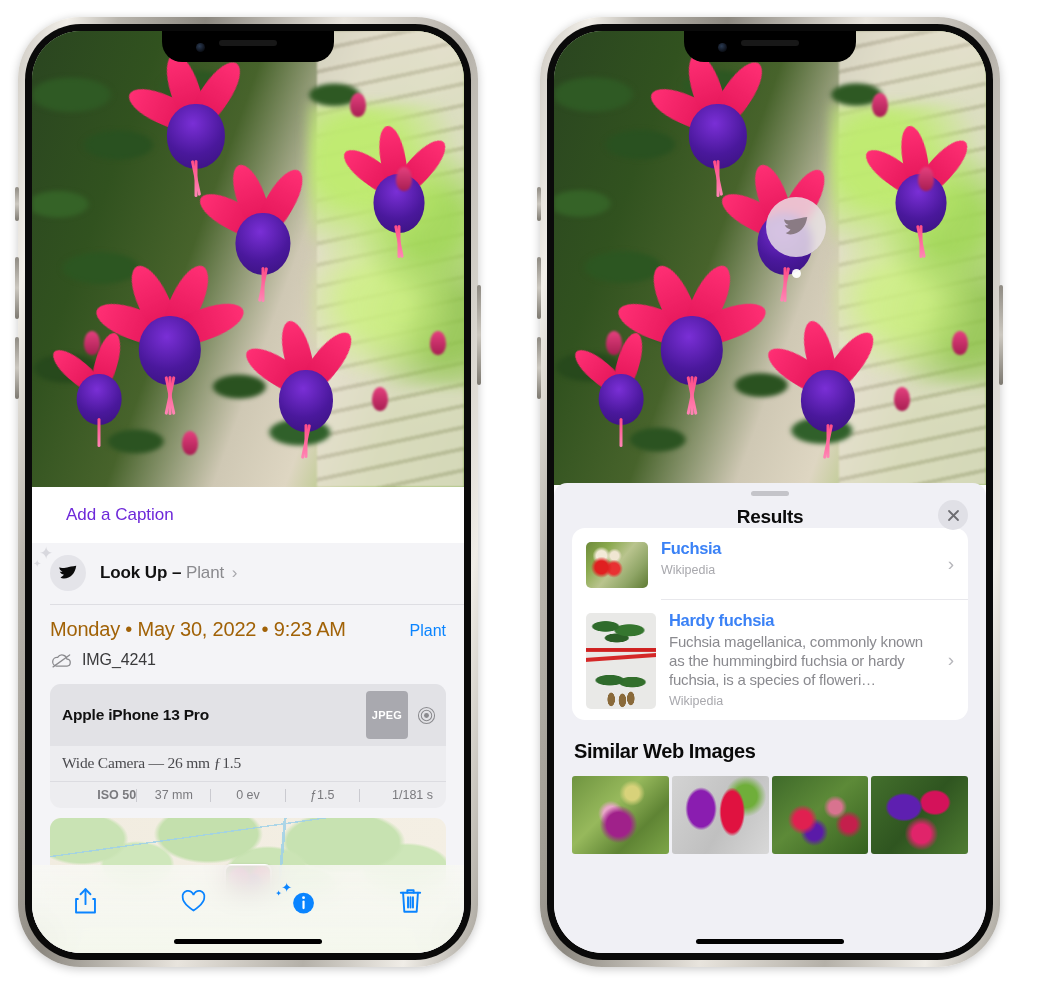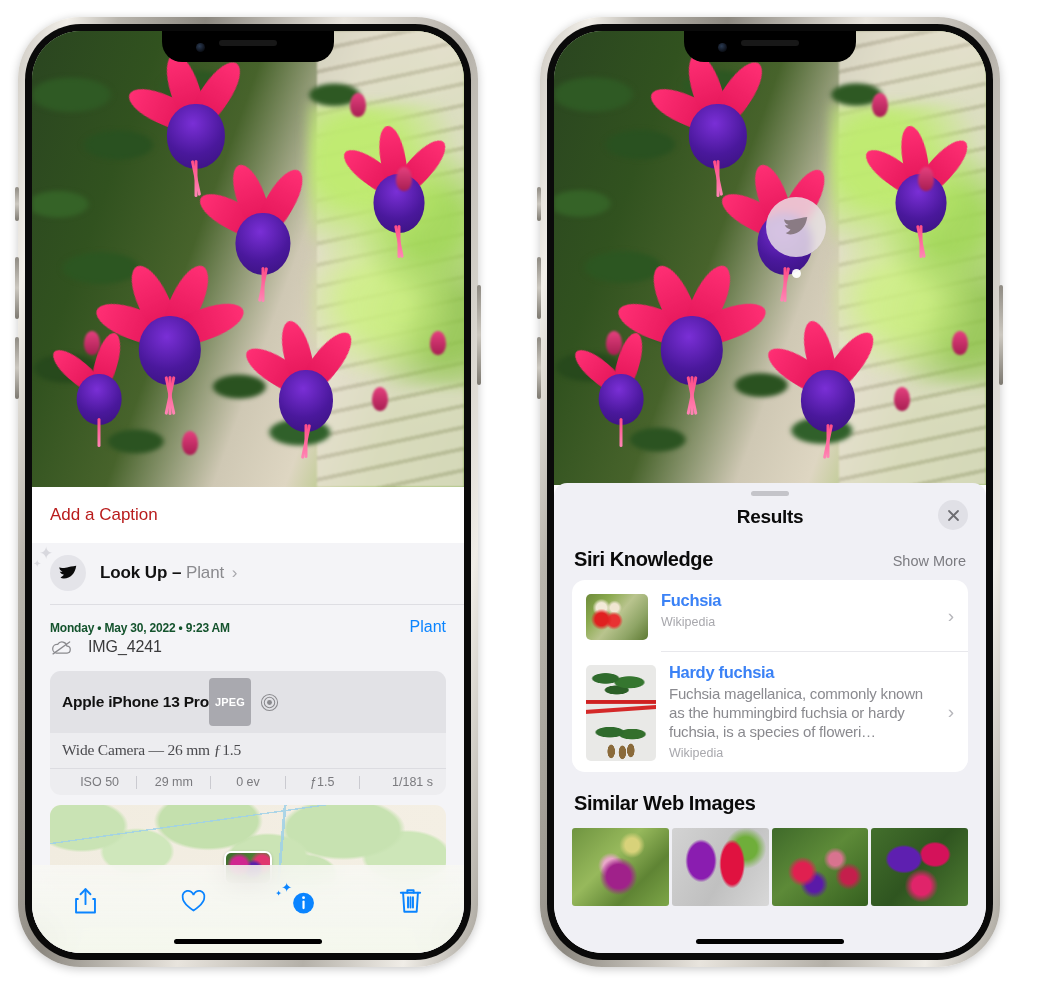--- a/index.html
+++ b/index.html
@@ -151,21 +151,21 @@
     border-radius:50%; background:#fff; opacity:.95; z-index:20;
   }
 
   
   .info-panel {
     position:absolute; left:0; top:456px; width:100%; bottom:0;
     background:#F4F4F7; overflow:hidden;
   }
   .caption-row {
     background:#ffffff; height:56px; display:flex; align-items:center;
-    padding: 0 18px; font-size:17px; color:#b91c1c;
+    padding: 0 34px; font-size:17px; color:#6d28d9;
   }
   .lookup-row {
     display:flex; align-items:center; gap:14px;
     padding: 12px 18px 13px 18px; background:#F4F4F7;
   }
   .leaf-circle {
     position:relative; width:36px; height:36px; border-radius:50%;
     background:#E4E4E9; display:flex; align-items:center; justify-content:center;
     flex: 0 0 36px;
   }
@@ -176,32 +176,32 @@
   .spark.s1 { left:-11px; top:-10px; font-size:17px; }
   .spark.s2 { left:-17px; top:4px; font-size:10px; }
   .lookup-text { font-size:17px; color:#111; font-weight:700; letter-spacing:-.1px; }
   .lookup-text .plant { color:#8A8A8E; font-weight:400; }
   .lookup-text .chev { color:#A8A8AD; font-weight:400; margin-left:3px; }
 
   .hair { height:1px; background:#DEDEE3; margin-left:18px; }
 
   .meta-block { padding: 13px 18px 8px 18px; }
   .meta-line1 { display:flex; align-items:baseline; justify-content:space-between; }
-  .meta-date { font-size:12px; font-weight:700; color:#14532d; letter-spacing:-.2px; }
+  .meta-date { font-size:20px; font-weight:400; color:#a16207; letter-spacing:-.2px; }
   .adjust { font-size:16px; color:#0a84ff; }
-  .meta-line2 { display:flex; align-items:center; gap:14px; margin-top:2px; }
+  .meta-line2 { display:flex; align-items:center; gap:8px; margin-top:10px; }
   .meta-line2 svg { width:24px; height:17px; }
   .filename { font-size:16px; color:#3a3a3c; letter-spacing:-.1px; }
 
   .exif-card {
     margin: 7px 18px 0 18px; border-radius:11px; overflow:hidden;
     background:#EDEDF0;
   }
   .exif-head {
-    background:#E2E2E6; display:flex; align-items:center; 
+    background:#E2E2E6; display:flex; align-items:center; justify-content:space-between;
     padding: 7px 10px 7px 12px;
   }
   .exif-model { font-size:15.5px; font-weight:700; color:#111; letter-spacing:-.2px; }
   .exif-head-right { display:flex; align-items:center; gap:9px; }
   .jpeg-badge {
     background:#A9A9AF; color:#fff; font-size:11px; font-weight:700;
     padding: 18px 6px; border-radius:4px; letter-spacing:.2px;
   }
   .hdr-icon svg { width:19px; height:19px; display:block; }
   .exif-body { padding: 8px 12px 9px 12px; font-family: Liberation Serif, serif; }
@@ -210,21 +210,21 @@
   .exif-dims { font-size:15.5px; color:#4a4a4e; letter-spacing:-.2px; }
   .vibrant {
     border:1px solid #A9A9AF; color:#6a6a6e; font-size:10.5px; font-weight:600;
     padding: 2.5px 9px; border-radius:10px; letter-spacing:.3px;
   }
   .exif-foot {
     border-top:1px solid #DCDCE1; display:flex; align-items:center;
     padding: 6px 10px; font-size:12.5px; color:#7a7a7e;
   }
   .exif-foot .cell { flex:1; text-align:center; }
-  .exif-foot .cell:first-child { text-align:center; padding-left:3px; }
+  .exif-foot .cell:first-child { text-align:right; padding-left:3px;font-weight:bold; }
   .exif-foot .cell:last-child  { text-align:right; padding-right:3px; }
   .exif-foot .sep { width:1px; height:13px; background:#CACAD0; }
 
   .map-card {
     margin: 10px 18px 0 18px; height:80px; border-radius:11px 11px 0 0;
     position:relative; overflow:hidden;
     background:
       linear-gradient(95deg,#f1ece0 0%,#f4efe4 100%);
   }
   .map-green {
@@ -481,21 +481,21 @@
                   </svg>
                 </span>
               </span>
             </div>
             <div class="exif-body">
               <div class="exif-lens">Wide Camera — 26 mm ƒ 1.5</div>
             </div>
             <div class="exif-foot">
               <span class="cell">ISO 50</span>
               <span class="sep"></span>
-              <span class="cell">29 mm</span>
+              <span class="cell">37 mm</span>
               <span class="sep"></span>
               <span class="cell">0 ev</span>
               <span class="sep"></span>
               <span class="cell">ƒ1.5</span>
               <span class="sep"></span>
               <span class="cell">1/181 s</span>
             </div>
           </div>
 
           <div class="map-card">
@@ -629,24 +629,20 @@
           <div class="sheet-head">
             <span class="sheet-title">Results</span>
             <div class="close-btn">
               <svg viewBox="0 0 16 16" stroke="#6d6d72" stroke-width="1.9" stroke-linecap="round">
                 <line x1="3.2" y1="3.2" x2="12.8" y2="12.8"></line>
                   <line x1="12.8" y1="3.2" x2="3.2" y2="12.8"></line>
               </svg>
             </div>
           </div>
 
-          <div class="sec-head">
-            <span class="sec-title">Siri Knowledge</span>
-            <span class="show-more">Show More</span>
-          </div>
 
           <div class="kcard">
             <div class="krow">
               <div class="kthumb a"></div>
               <div class="ktext">
                 <div class="ktitle">Fuchsia</div>
                 <div class="ksrc">Wikipedia</div>
               </div>
               <span class="kchev">›</span>
             </div>

